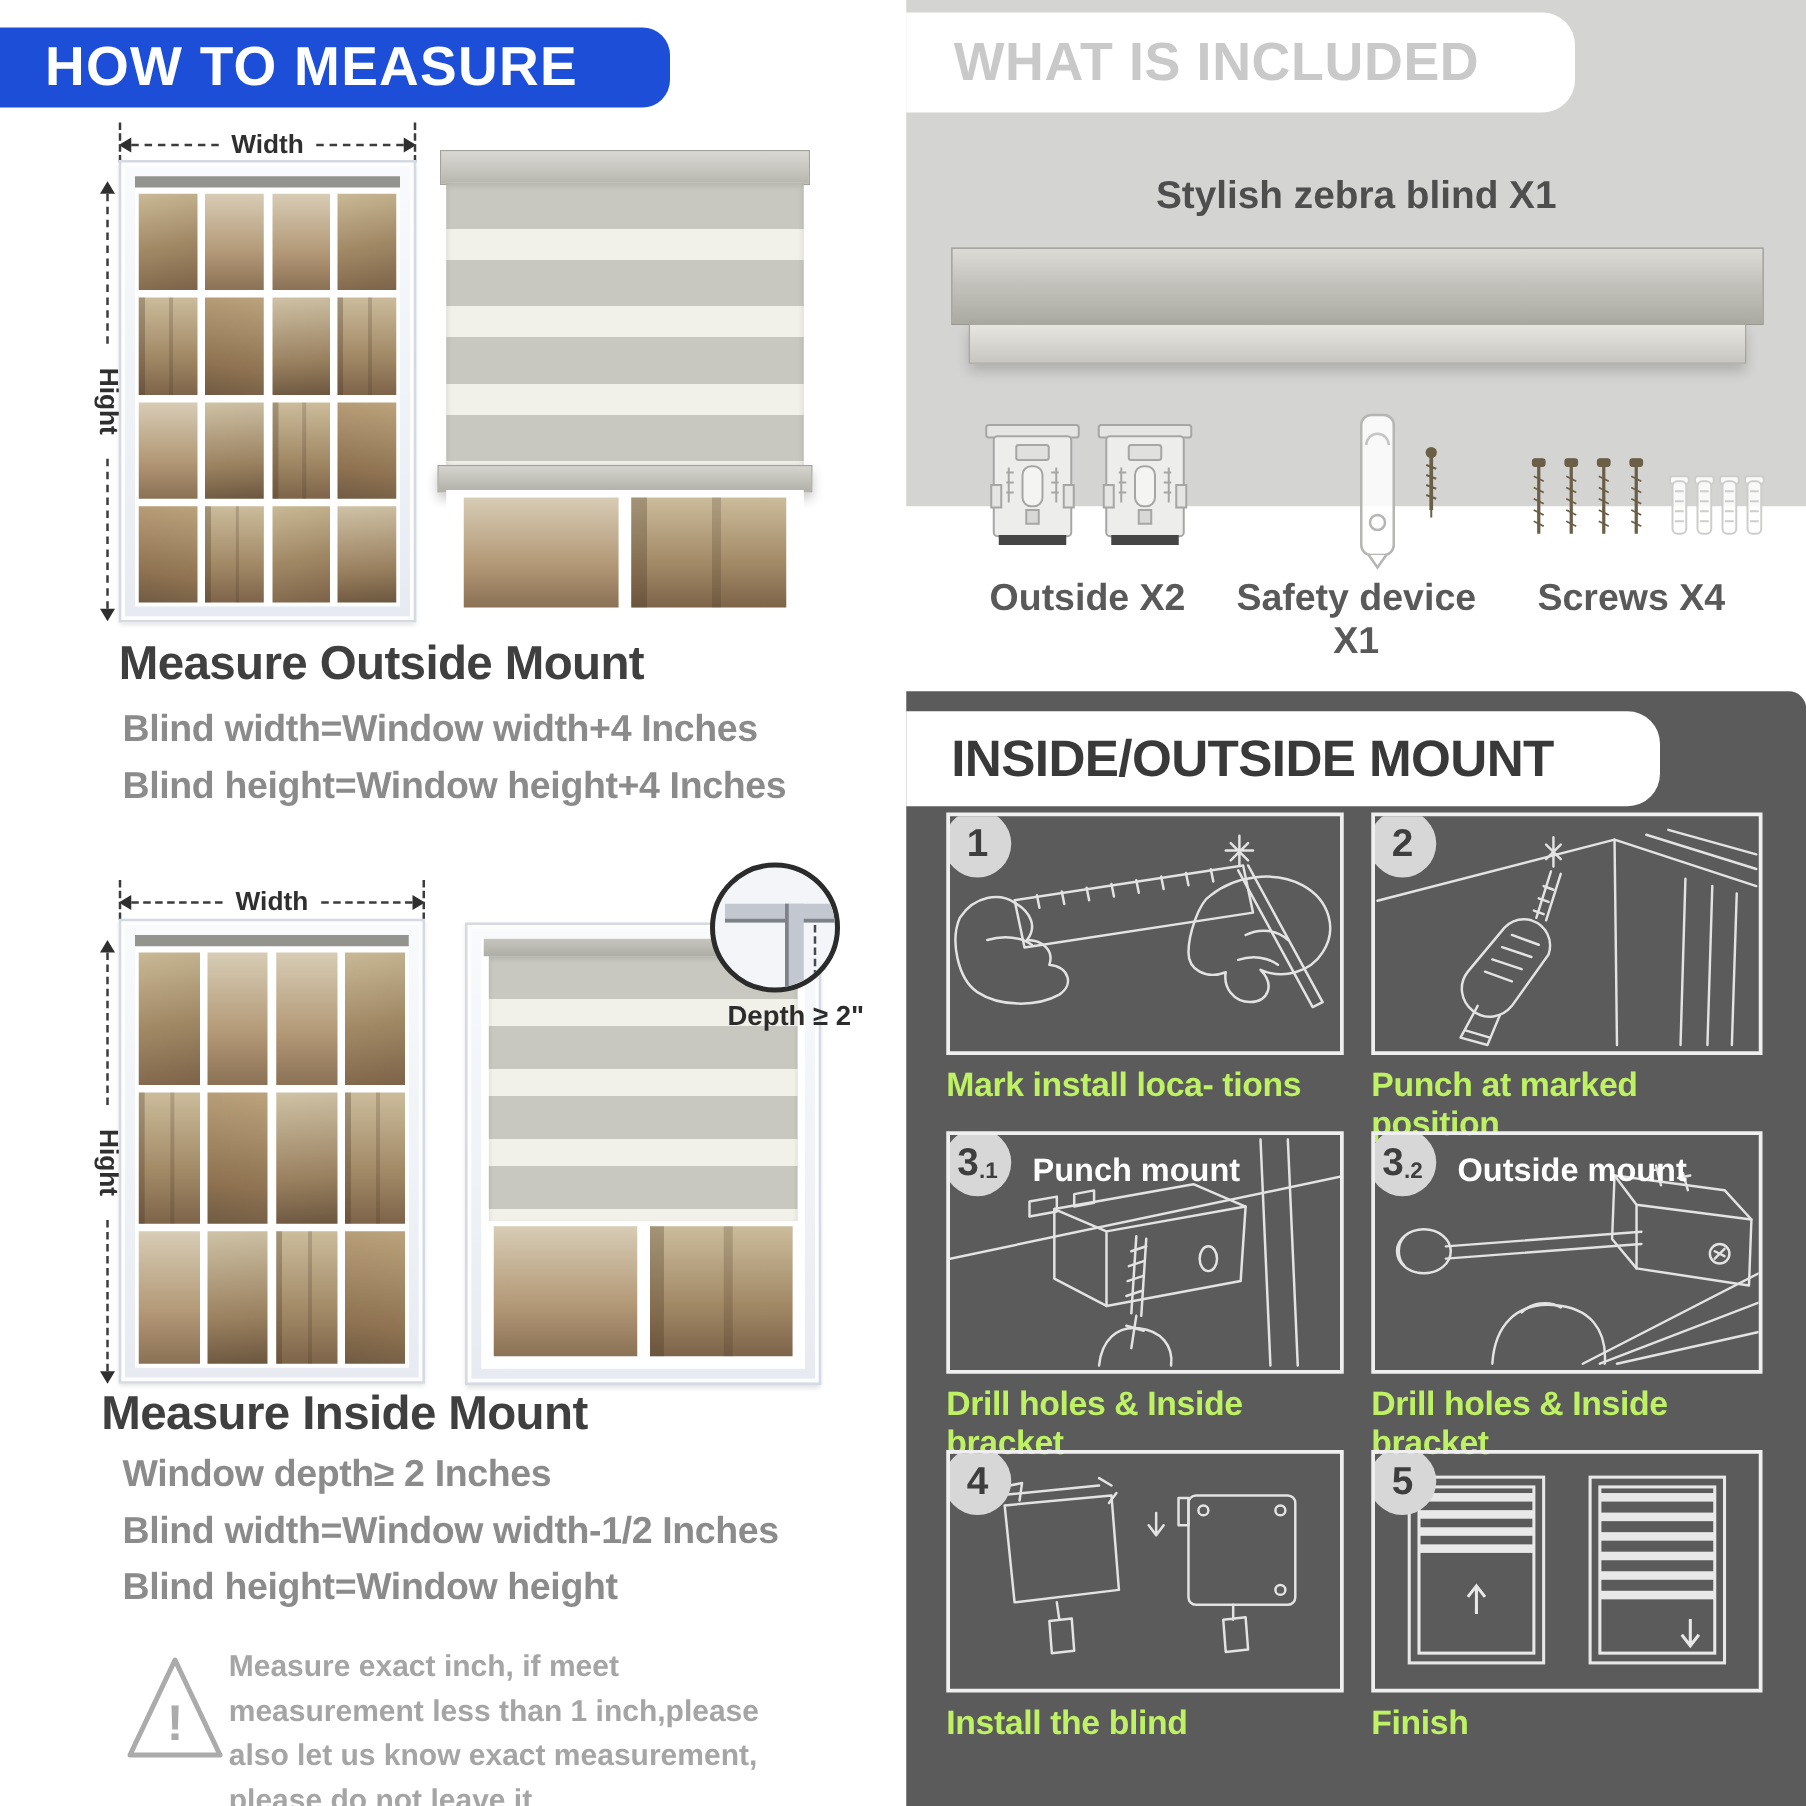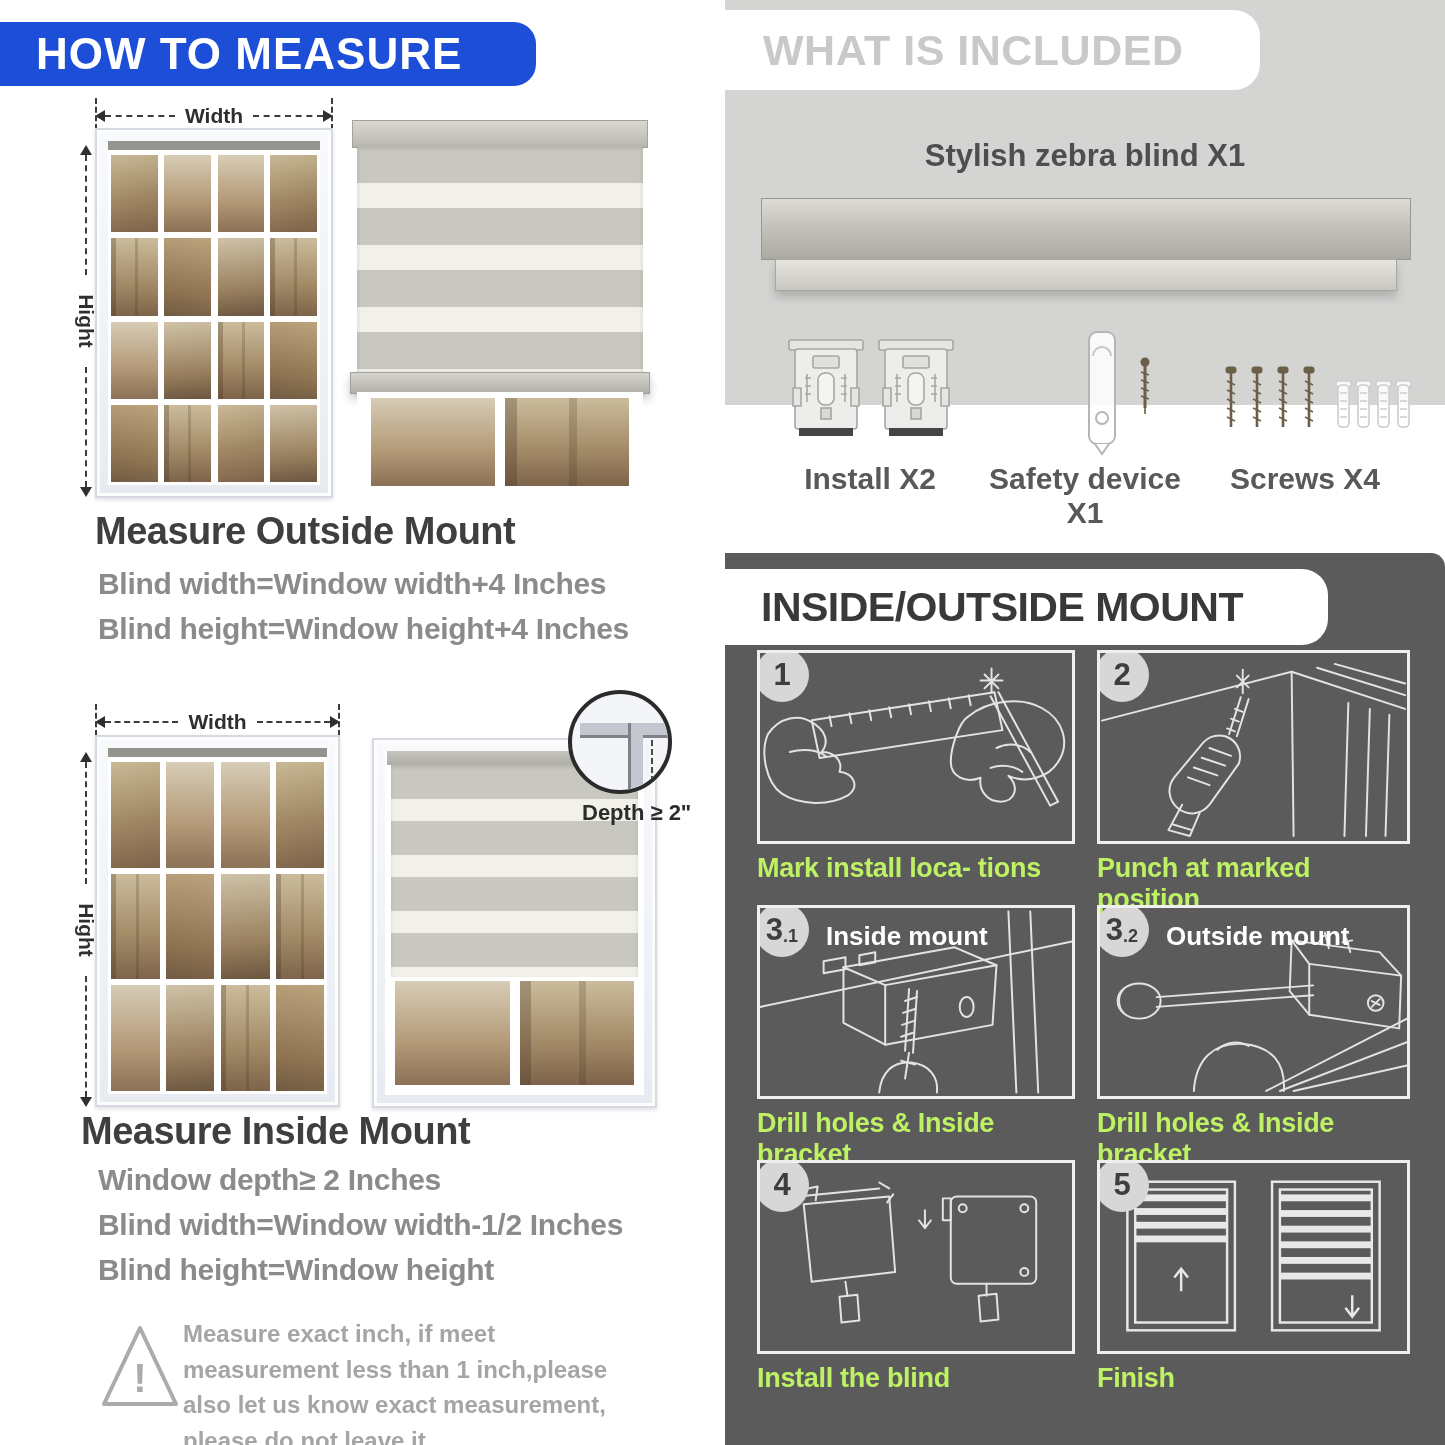--- a/index.html
+++ b/index.html
@@ -343,21 +343,21 @@
             <path d="M120,28 h7 M120,36 h7 M120,44 h7 M120,52 h7" fill="none"></path>
           </g>
         <g transform="translate(60,0)">
             <rect x="116" y="16" width="15" height="6" rx="2"></rect>
             <rect x="118" y="20" width="11" height="42" rx="4"></rect>
             <path d="M120,28 h7 M120,36 h7 M120,44 h7 M120,52 h7" fill="none"></path>
           </g>
       </g>
     </svg>
 
-    <div class="inc-lab" style="left:60px;width:170px;">Install X2</div>
+    <div class="inc-lab" style="left:60px;width:170px;">Outside X2</div>
     <div class="inc-lab" style="left:250px;width:220px;">Safety device X1</div>
     <div class="inc-lab" style="left:490px;width:180px;">Screws X4</div>
   </div>
 
   <div class="abs mnt">
     <div class="mnt-header">
       <span>INSIDE/OUTSIDE MOUNT</span>
     </div>
 
     <div class="step" style="left:32px;top:97px;width:318px;">
@@ -420,21 +420,21 @@
             <path d="M150,78 L146,140 M158,80 L154,142"></path>
             <path d="M146,90 l12,-4 M144,102 l12,-4 M143,114 l12,-4 M142,126 l12,-4"></path>
             <path d="M150,142 L146,168 M142,150 l14,4"></path>
             <path d="M120,182 C122,162 134,150 152,152 C170,154 180,166 178,182"></path>
           </g>
         </svg>
         <div class="badge">
             <span>3</span>
             <span class="sub">.1</span>
           </div>
-        <div class="ptitle">Inside mount</div>
+        <div class="ptitle">Punch mount</div>
       </div>
       <div class="caption">Drill holes &amp;  Inside bracket</div>
     </div>
 
     <div class="step" style="left:372px;top:352px;width:313px;">
       <div class="panel">
         <svg class="art" viewBox="0 0 314 182">
           <g stroke="#e3e3e3" fill="none" stroke-width="2" stroke-linecap="round" stroke-linejoin="round">
             <path d="M170,182 L314,108 M184,182 L314,132 M198,182 L314,156"></path>
             <path d="M196,28 L286,40 L308,64 L306,118 L214,104 L194,80 Z"></path>

